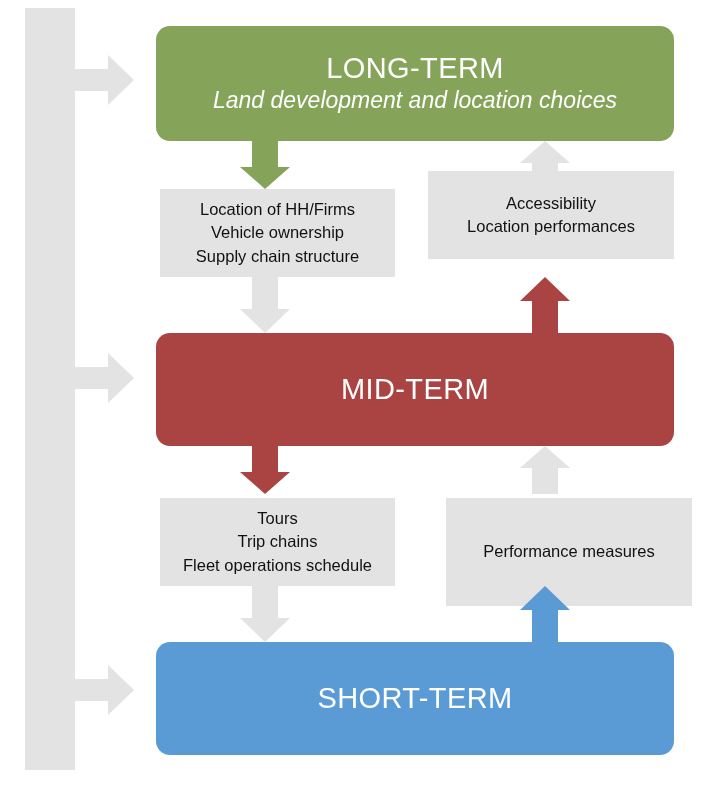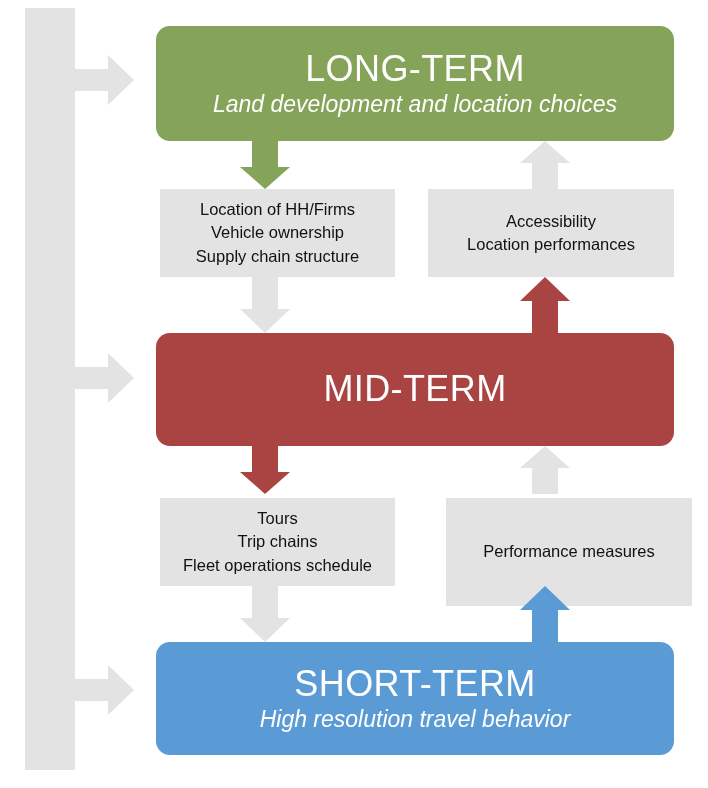--- a/index.html
+++ b/index.html
@@ -23,21 +23,21 @@
   .feed-arrow .shaft{position:absolute;left:0;top:14px;width:38px;height:22px;
            background:#e3e3e3;}
   .feed-arrow .head{position:absolute;left:36px;top:0;width:0;height:0;
            border-top:25px solid transparent;border-bottom:25px solid transparent;
            border-left:26px solid #e3e3e3;}
 
   
   .stage-box{position:absolute;border-radius:14px;color:#ffffff;
            display:flex;flex-direction:column;align-items:center;
            justify-content:center;text-align:center;}
-  .stage-title{font-size:36px;letter-spacing:0.4px;line-height:1.12;}
+  .stage-title{font-size:29px;letter-spacing:0.4px;line-height:1.12;}
   .stage-sub{font-size:23px;font-style:italic;line-height:1.2;margin-top:2px;}
 
   .box-long{background:#85a359;}
   .box-mid{background:#a94442;}
   .box-short{background:#5b9bd5;}
 
   
   .info-box{position:absolute;background:#e3e3e3;color:#111111;
            display:flex;flex-direction:column;align-items:center;
            justify-content:center;text-align:center;font-size:16.5px;
@@ -98,21 +98,21 @@
     <div class="v-shaft" style="height:26px;background:#e3e3e3;"></div>
     <div class="v-head" style="border-bottom:22px solid #e3e3e3;"></div>
   </div>
 
   <div class="info-box" style="left:160px;top:189px;width:235px;height:88px;text-align:right;">
     <span class="info-line">Location of HH/Firms</span>
     <span class="info-line">Vehicle ownership</span>
     <span class="info-line">Supply chain structure</span>
   </div>
 
-  <div class="info-box" style="left:428px;top:189px;width:246px;height:88px;">
+  <div class="info-box" style="left:428px;top:171px;width:246px;height:88px;">
     <span class="info-line">Accessibility</span>
     <span class="info-line">Location performances</span>
   </div>
 
   <div class="v-arrow v-down" style="left:240px;top:277px;width:50px;height:56px;">
     <div class="v-shaft" style="height:32px;background:#e3e3e3;"></div>
     <div class="v-head" style="border-top:24px solid #e3e3e3;"></div>
   </div>
 
   <div class="v-arrow v-up" style="left:520px;top:277px;width:50px;height:56px;">
@@ -149,16 +149,15 @@
     <div class="v-head" style="border-top:24px solid #e3e3e3;"></div>
   </div>
 
   <div class="v-arrow v-up" style="left:520px;top:586px;width:50px;height:56px;">
     <div class="v-shaft" style="height:32px;background:#5b9bd5;"></div>
     <div class="v-head" style="border-bottom:24px solid #5b9bd5;"></div>
   </div>
 
   <div class="stage-box box-short" style="left:156px;top:642px;width:518px;height:113px;text-align:right;">
     <div class="stage-title">SHORT-TERM</div>
-    <div class="stage-sub">High resolution travel behavior</div>
   </div>
 
 </div>
 
 </body></html>

